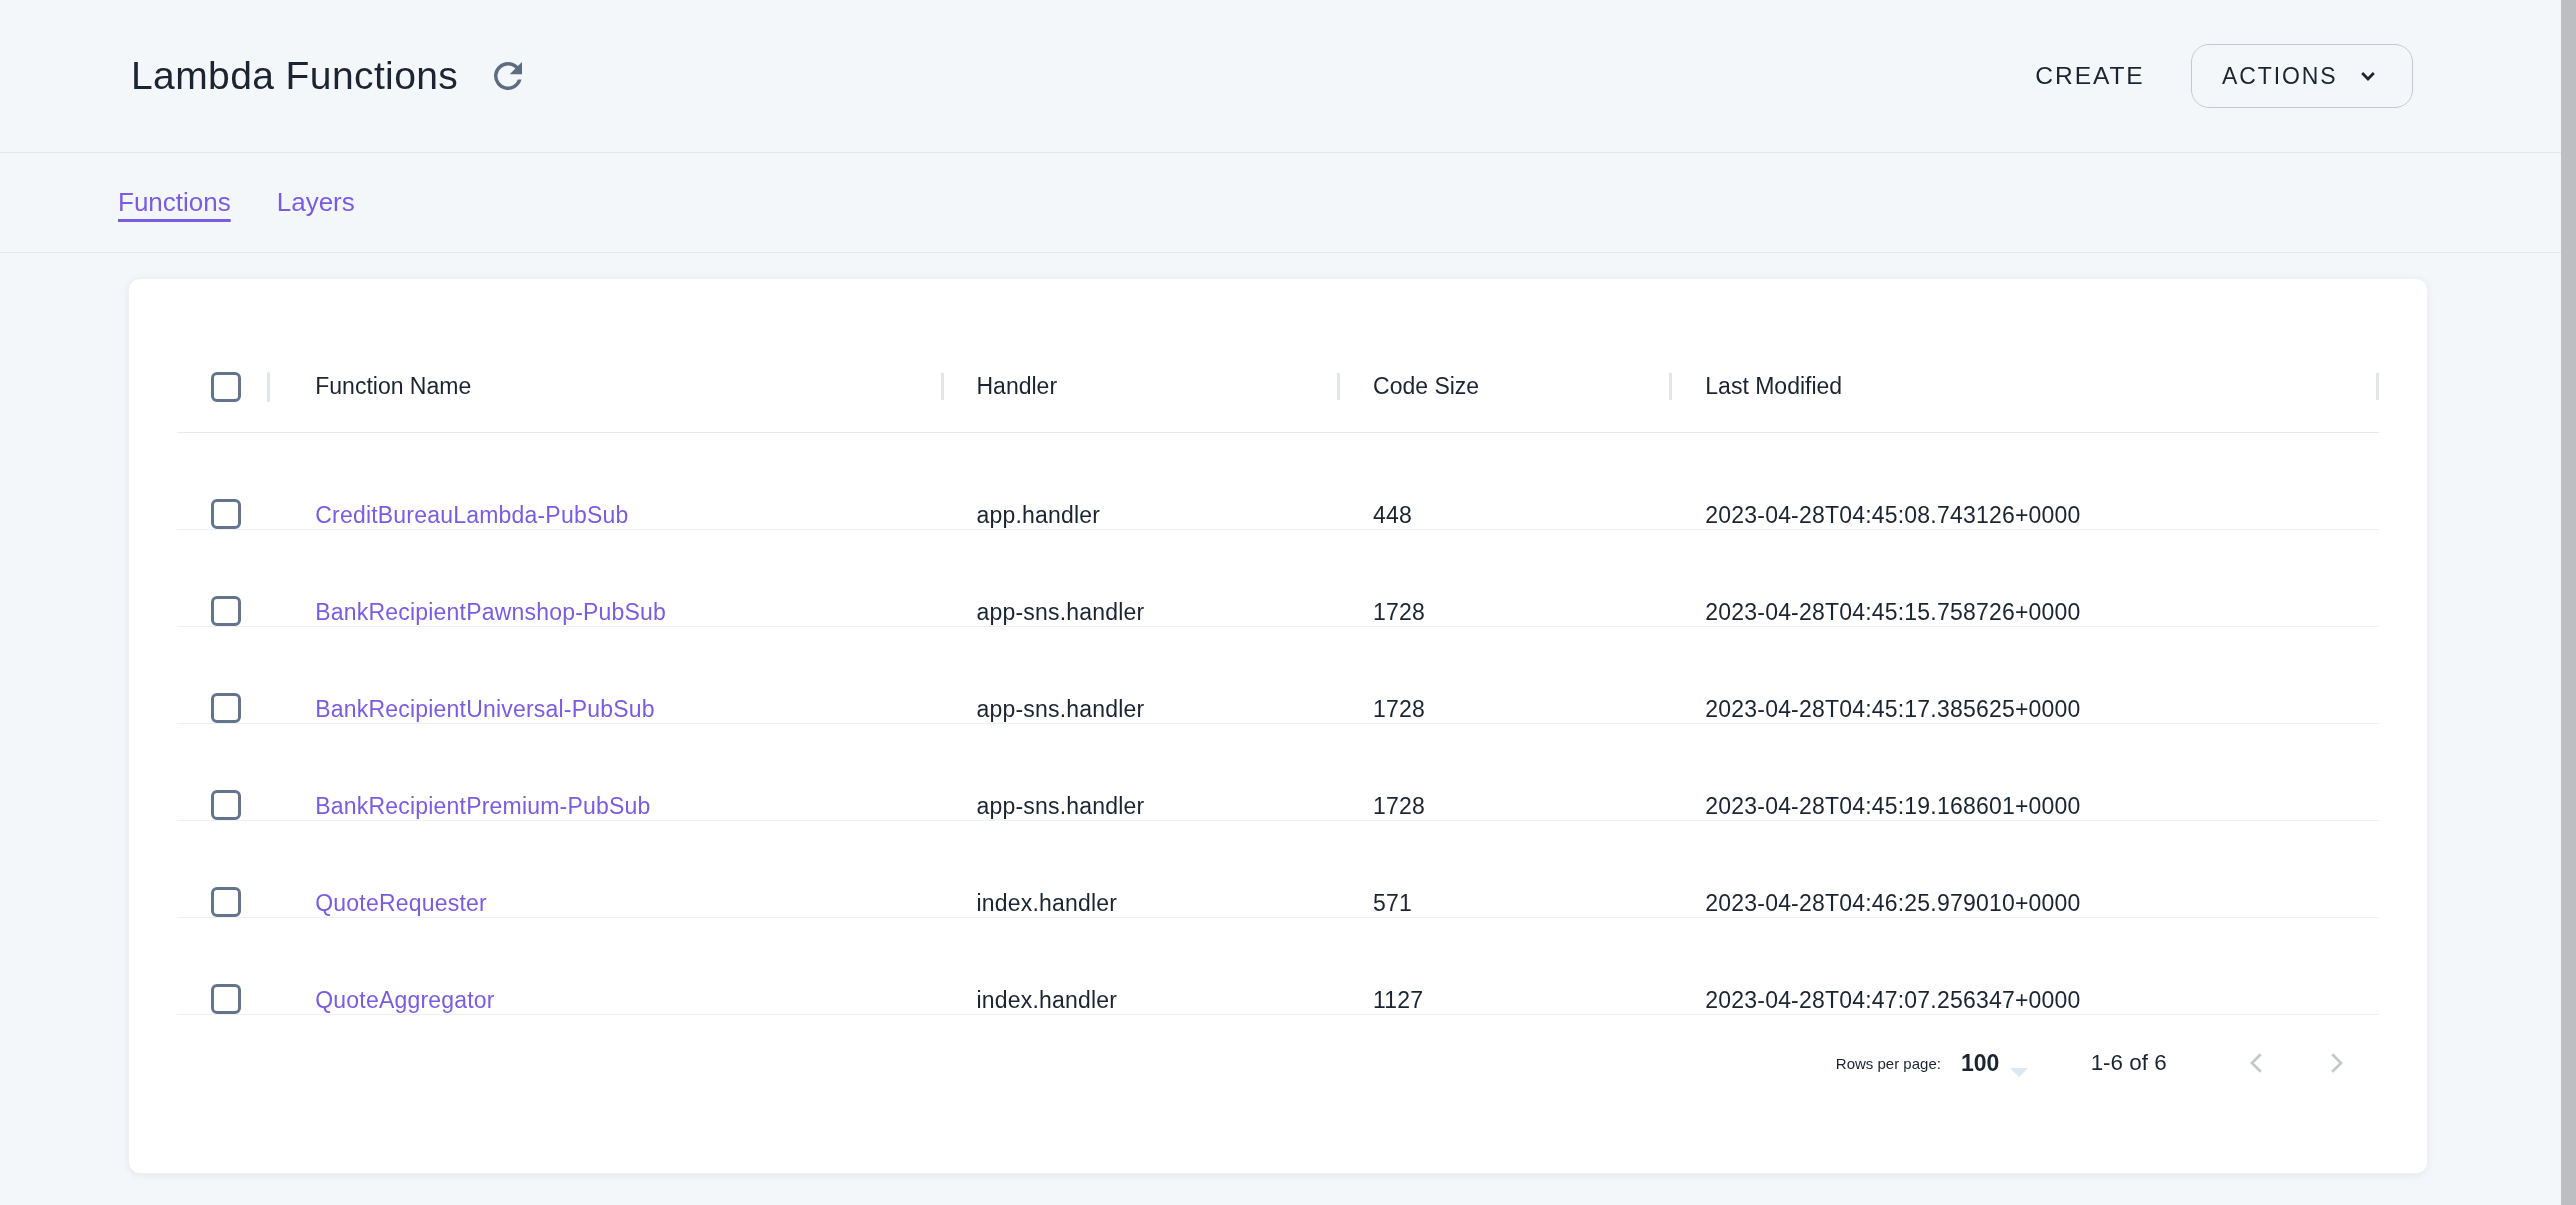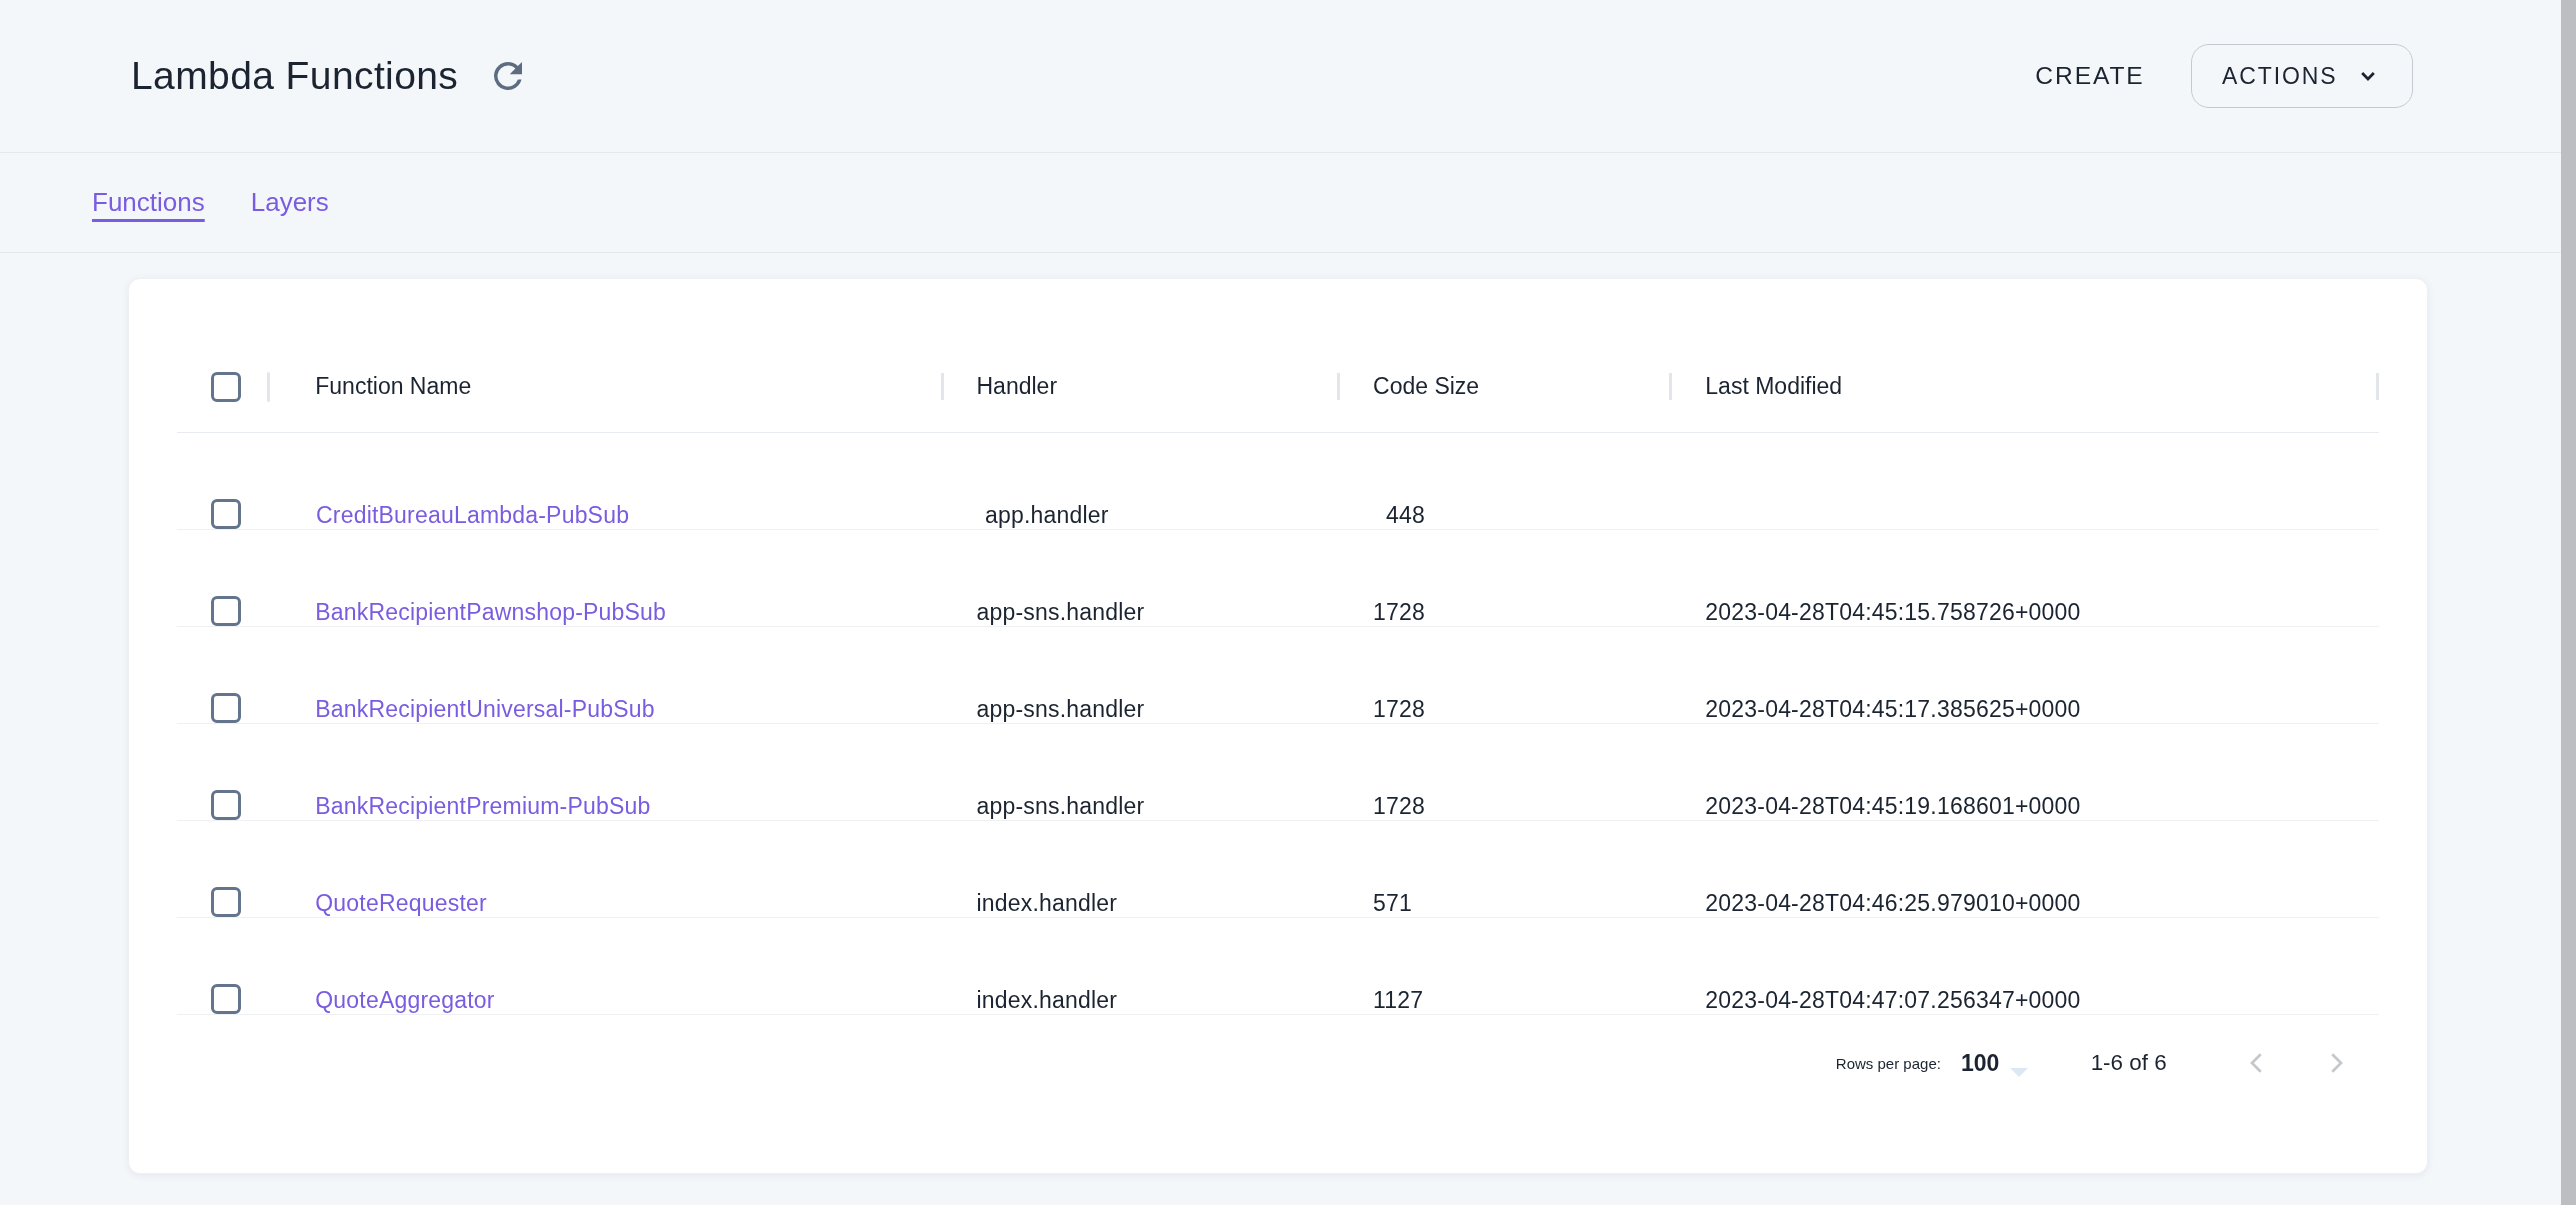--- a/index.html
+++ b/index.html
@@ -51,21 +51,21 @@
     font-family:"Liberation Sans", sans-serif;
     font-size:23px;font-weight:500;letter-spacing:1.9px;color:var(--text-dark);
     border:1.5px solid var(--button-border);border-radius:18px;
     height:64px;padding:0 30px;
     display:flex;align-items:center;gap:16.4px;
   }
   .outlined-button svg{width:28px;height:28px;stroke:var(--text-dark);fill:none;stroke-width:2.4;}
   
   .tabs-bar{
     height:100px;display:flex;align-items:center;gap:46px;
-    padding-left:92px;border-bottom:0.7px solid var(--divider);
+    padding-left:118px;border-bottom:0.7px solid var(--divider);
   }
   .tab{
     font-size:26px;color:var(--accent-purple);cursor:pointer;background:none;border:none;
     font-family:"Liberation Sans", sans-serif;text-decoration:none;
   }
   .tab.active{text-decoration:underline;text-decoration-thickness:3px;text-underline-offset:7.5px;}
   
   .card{
     width:2300px;height:896px;
     margin:24.6px 0 0 128px;
@@ -172,20 +172,21 @@
   <div>
     <div class="trow">
       <div class="cell c-check">
         <span class="checkbox"></span>
       </div>
       <div class="cell c-name">
         <a class="link">CreditBureauLambda-PubSub</a>
       </div>
       <div class="cell c-handler cell-text">app.handler</div>
       <div class="cell c-size cell-text">448</div>
+      <div class="cell c-modified cell-text">2023-04-28T04:45:08.743126+0000</div>
     </div>
 
     <div class="trow">
       <div class="cell c-check">
         <span class="checkbox"></span>
       </div>
       <div class="cell c-name">
         <a class="link">BankRecipientPawnshop-PubSub</a>
       </div>
       <div class="cell c-handler cell-text">app-sns.handler</div>

